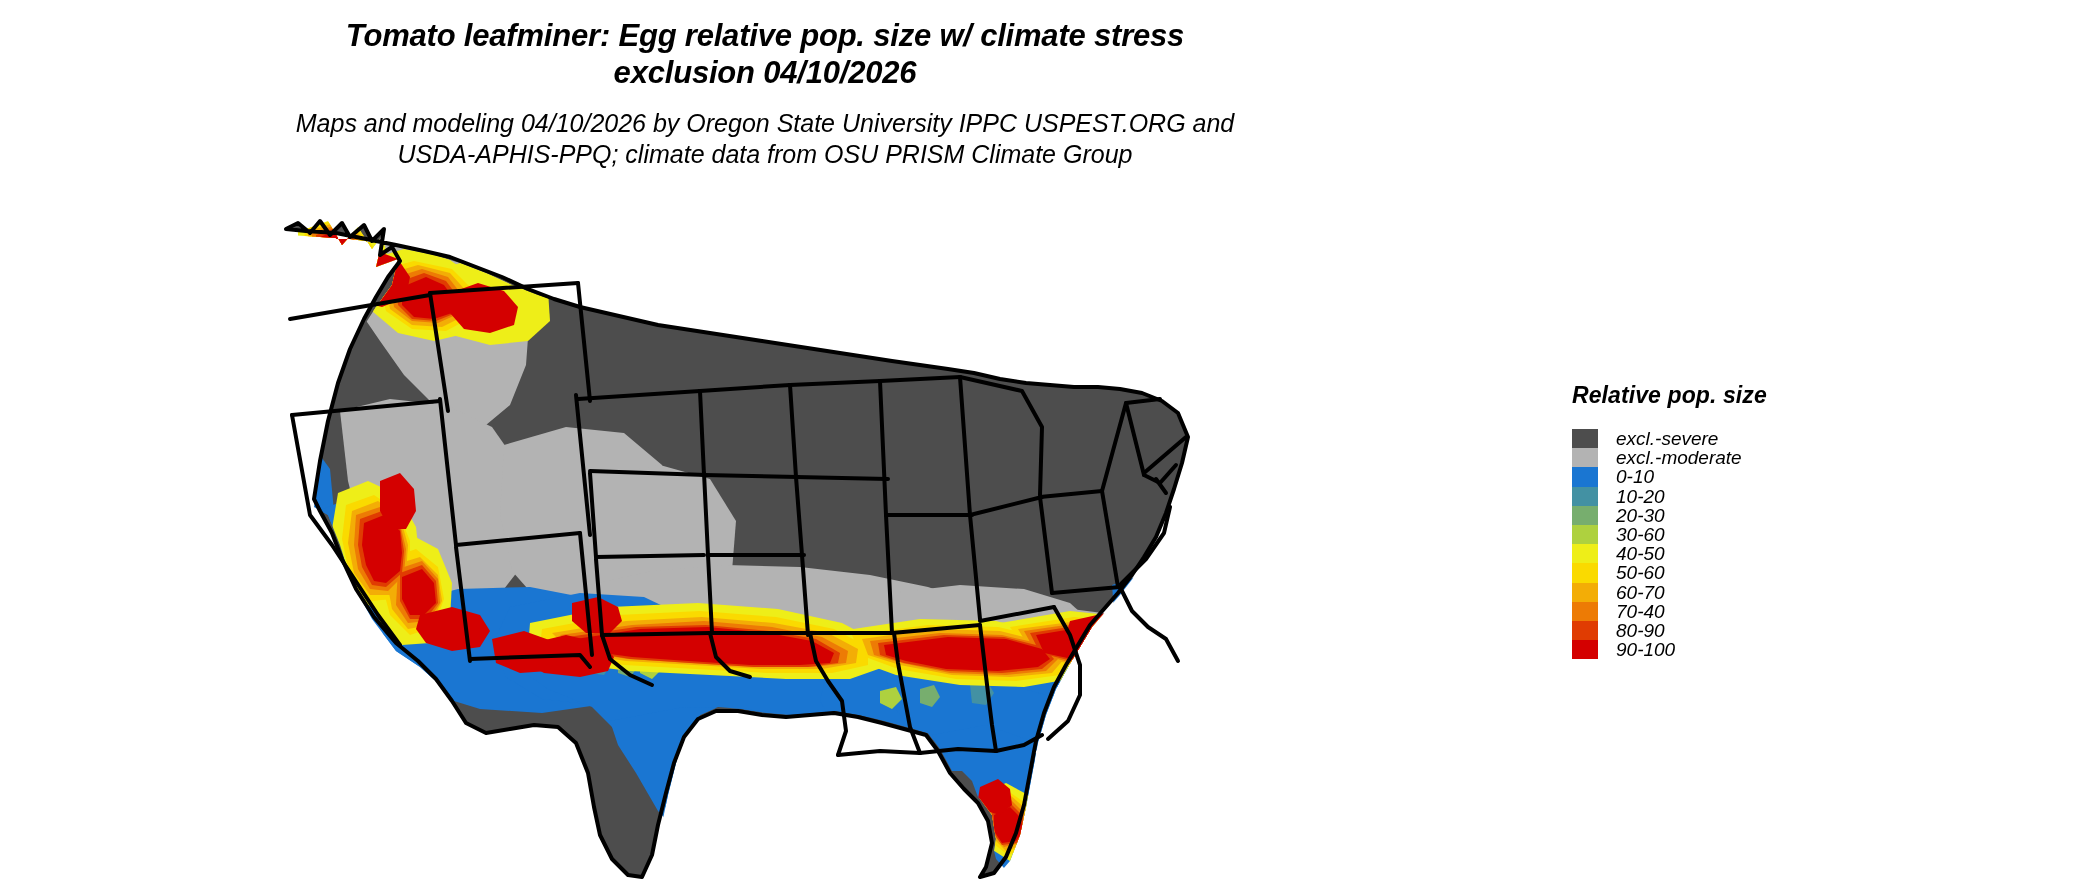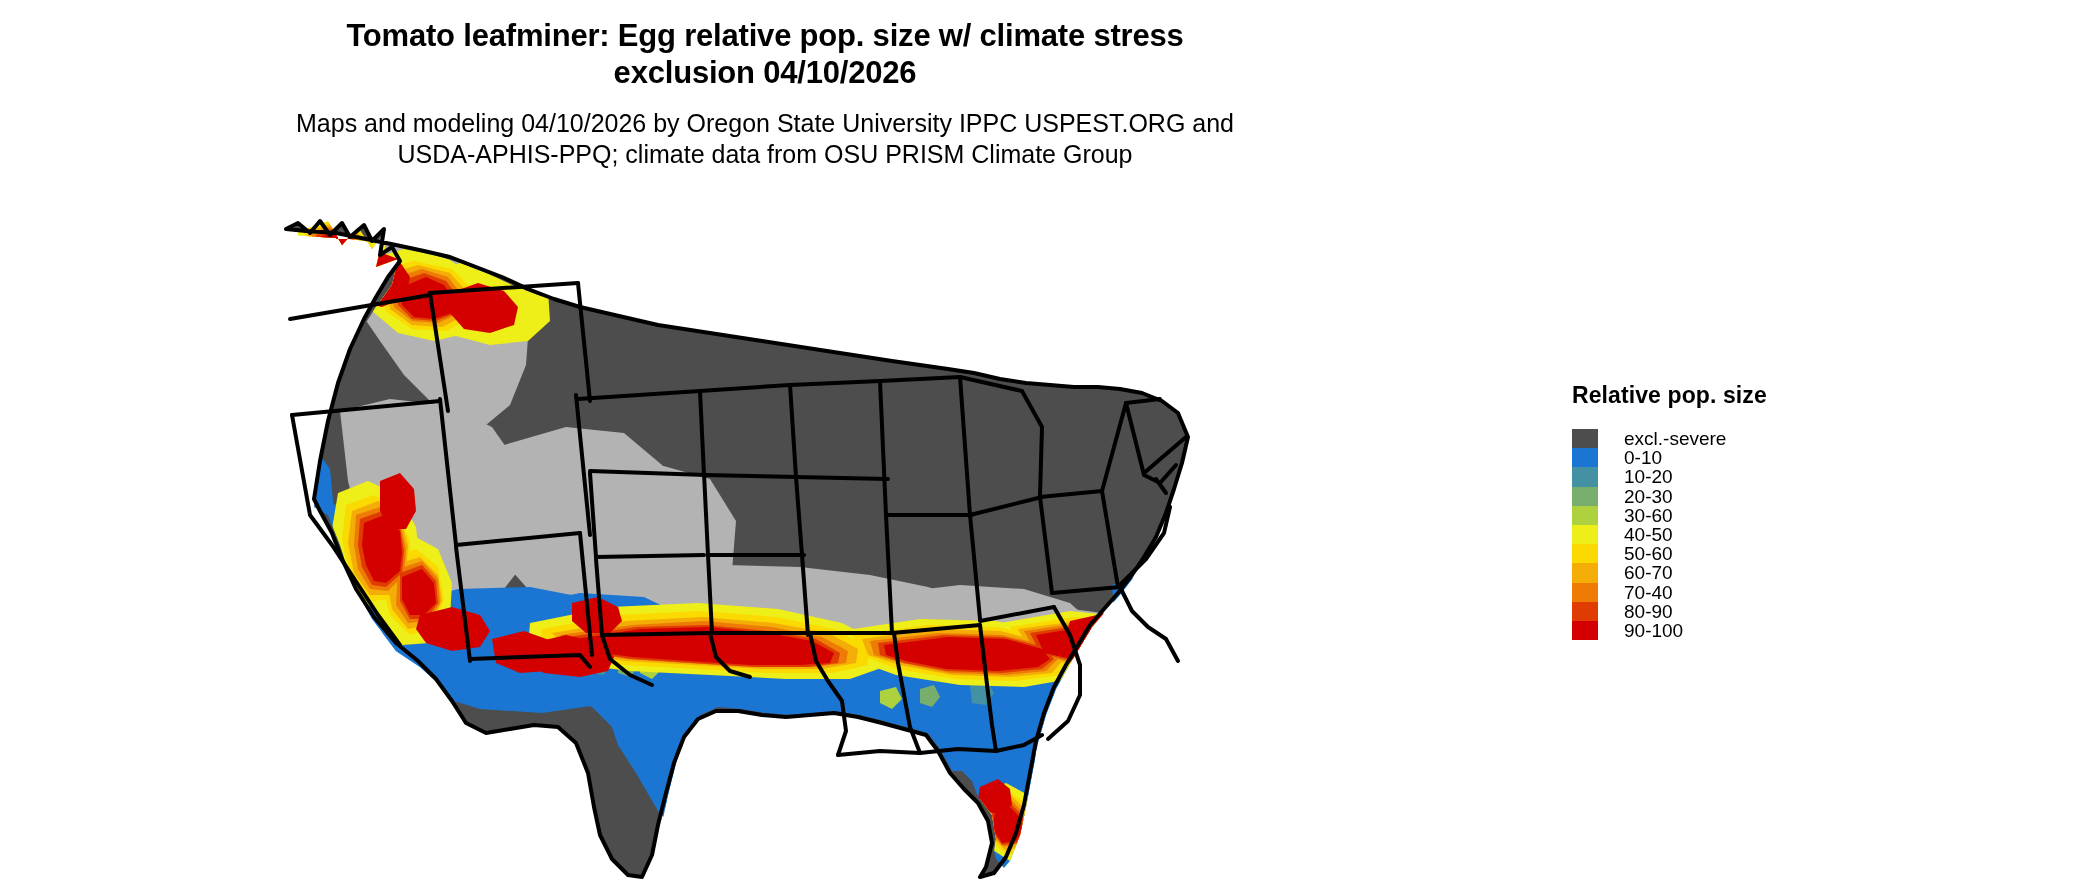--- a/index.html
+++ b/index.html
@@ -12,20 +12,21 @@
     height: 892px;
     font-family: "Liberation Sans", sans-serif;
     overflow: hidden;
     position: relative;
   }
   #page {
     position: relative;
     width: 2100px;
     height: 772px;
     background: #ffffff;
+    font-style: italic;
   }
 
   
   .title-block {
     position: absolute;
     left: 0;
     top: 18px;
     width: 1530px;
     text-align: center;
   }
@@ -68,21 +69,20 @@
     font-weight: bold;
     color: #000000;
     margin-bottom: 20px;
     letter-spacing: 0.1px;
   }
   .legend-rows { display: block; }
   .legend-row {
     display: flex;
     align-items: center;
     height: 19.2px;
-    gap: 8px;
   }
   .legend-swatch {
     width: 26px;
     height: 19.2px;
     flex: 0 0 26px;
   }
   .legend-label {
     margin-left: 18px;
     font-size: 19px;
     color: #000000;
@@ -445,20 +445,24 @@
   </div>
 
   <div id="legend">
     <div id="legend-title">Relative pop. size</div>
     <div class="legend-rows">
         <div class="legend-row">
           <span class="legend-swatch" style="background: rgb(77, 77, 77);"></span>
           <span class="legend-label">excl.-severe</span>
         </div>
         <div class="legend-row">
+          <span class="legend-swatch" style="background: rgb(179, 179, 179);"></span>
+          <span class="legend-label">excl.-moderate</span>
+        </div>
+        <div class="legend-row">
           <span class="legend-swatch" style="background: rgb(26, 118, 210);"></span>
           <span class="legend-label">0-10</span>
         </div>
         <div class="legend-row">
           <span class="legend-swatch" style="background: rgb(67, 145, 163);"></span>
           <span class="legend-label">10-20</span>
         </div>
         <div class="legend-row">
           <span class="legend-swatch" style="background: rgb(119, 174, 110);"></span>
           <span class="legend-label">20-30</span>

